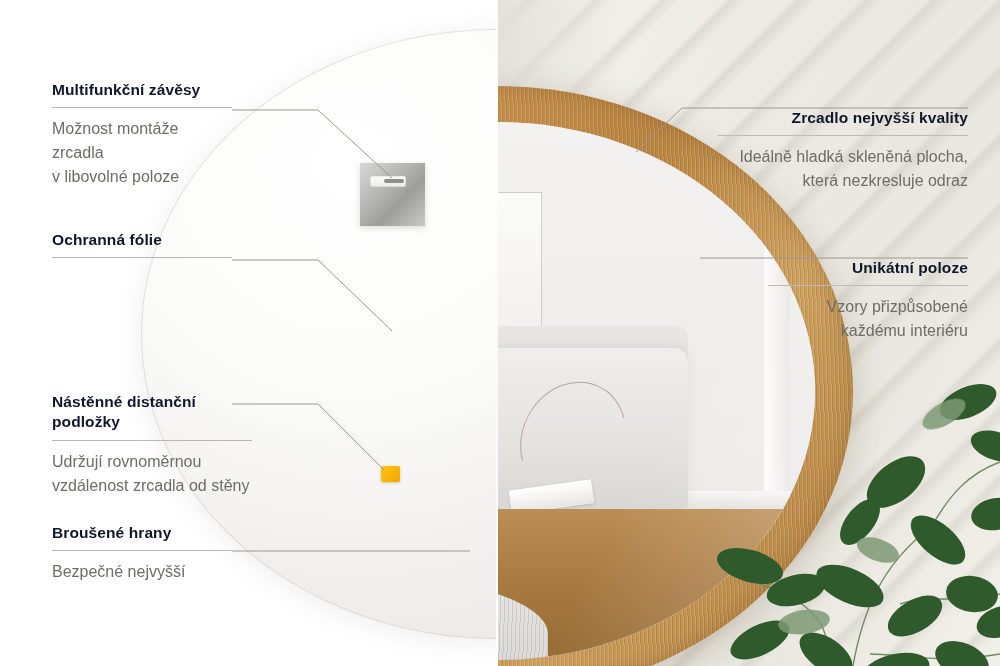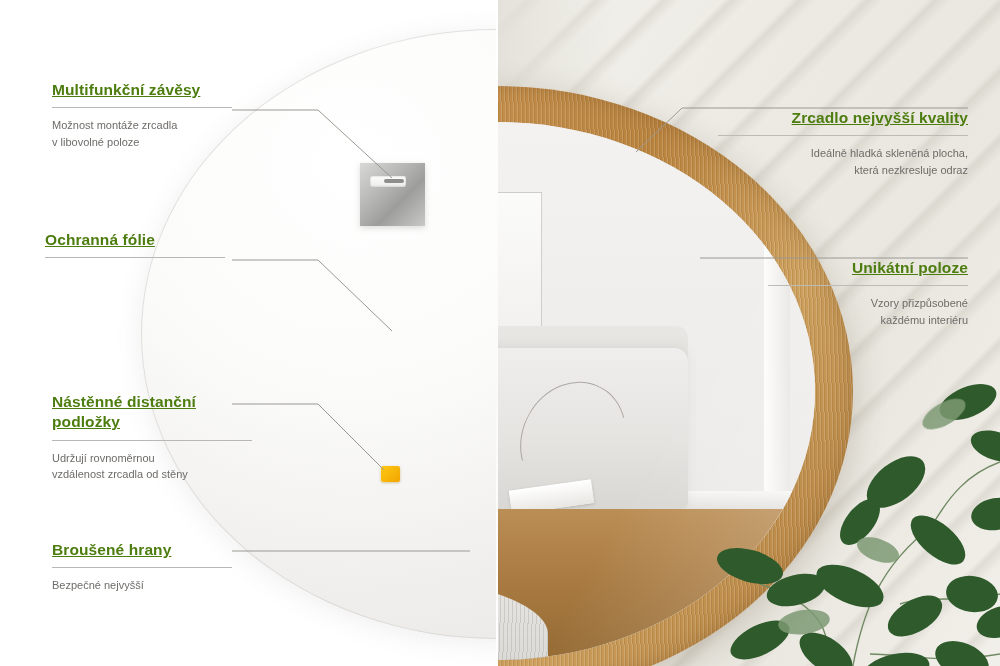--- a/index.html
+++ b/index.html
@@ -137,26 +137,26 @@
     border-radius:2px;
     box-shadow:0 1px 3px rgba(150,110,0,.35);
   }
 
   
   #leaders { position:absolute; inset:0; pointer-events:none; }
 
   
   .callout { position:absolute; }
   .callout h3 {
-    font-size:15.5px; font-weight:bold; color:#4d7c0f; letter-spacing:.1px;
-    line-height:1.32; white-space:pre-line;text-decoration:underline;
+    font-size:15.5px; font-weight:bold; color:#0f172a; letter-spacing:.1px;
+    line-height:1.32; white-space:pre-line;
   }
   .callout .rule { height:1px; background:#b9b7b3; margin:7px 0 9px; }
   .callout p {
-    font-size:11px; color:#6e6c69; line-height:1.5; white-space:pre-line;
+    font-size:16px; color:#6e6c69; line-height:1.5; white-space:pre-line;
   }
   .callout.right { text-align:right;margin-top:28px; }
   .callout.right .rule { background:#bdbbb6; }
 </style>
 </head>
 <body>
 
 <div id="stage">
 
   <div class="bg-left"></div>
@@ -248,34 +248,34 @@
     </g>
   </svg>
 
   <div class="callout" style="left:52px; top:80px; width:180px;">
     <h3>Multifunkční závěsy</h3>
     <div class="rule"></div>
     <p>Možnost montáže zrcadla
 v libovolné poloze</p>
   </div>
 
-  <div class="callout" style="left:45px; top:230px; width:180px;">
+  <div class="callout" style="left:52px; top:230px; width:180px;">
     <h3>Ochranná fólie</h3>
     <div class="rule"></div>
   </div>
 
   <div class="callout" style="left:52px; top:356px; width:200px;margin-top:36px;">
     <h3>Nástěnné distanční
 podložky</h3>
     <div class="rule"></div>
     <p>Udržují rovnoměrnou
 vzdálenost zrcadla od stěny</p>
   </div>
 
-  <div class="callout" style="left:52px; top:540px; width:180px;">
+  <div class="callout" style="left:52px; top:523px; width:180px;">
     <h3>Broušené hrany</h3>
     <div class="rule"></div>
     <p>Bezpečné nejvyšší</p>
   </div>
 
   <div class="callout right" style="left:718px; top:80px; width:250px;">
     <h3>Zrcadlo nejvyšší kvality</h3>
     <div class="rule"></div>
     <p>Ideálně hladká skleněná plocha,
 která nezkresluje odraz</p>

